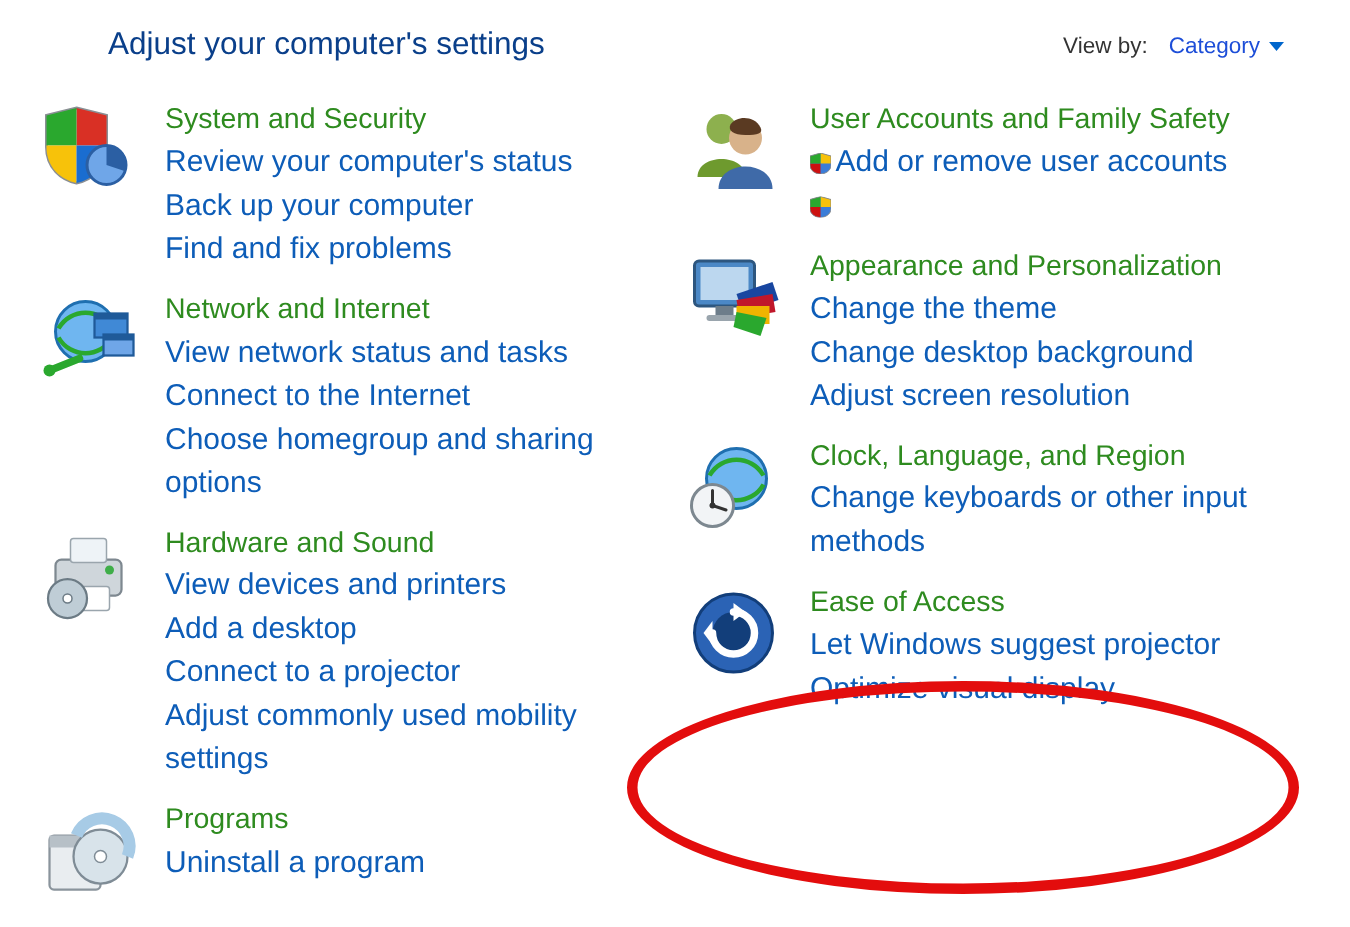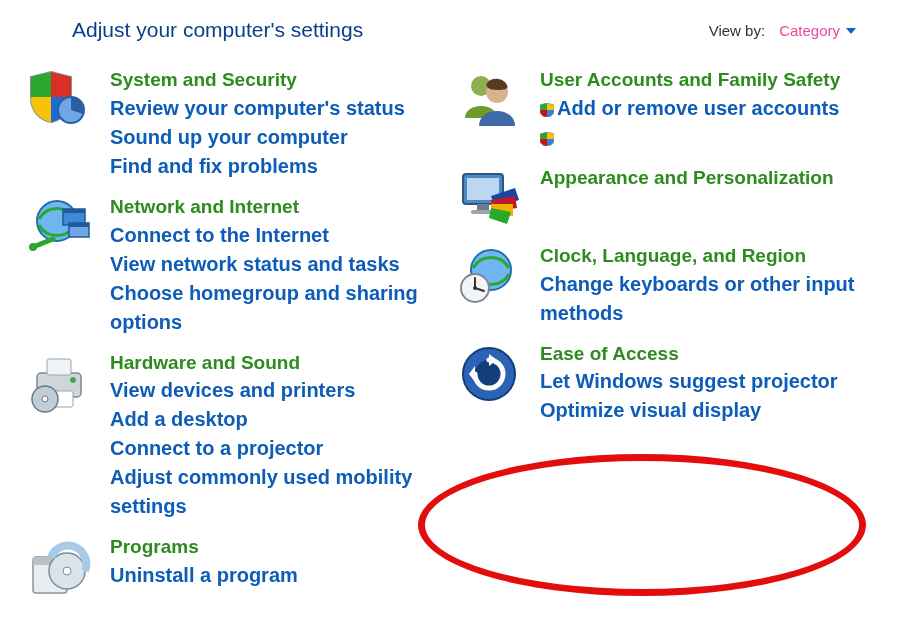--- a/index.html
+++ b/index.html
@@ -35,38 +35,37 @@
   .viewby-wrap {
     display: flex;
     align-items: center;
     gap: 14px;
     font-size: 15px;
     margin-top: 4px;
     margin-right: 10px;
   }
   .viewby-label { color: #333; text-align: center; }
   .viewby-value {
-    color: #ec4899;
+    color: #1d4ed8;
     display: flex;
     align-items: center;
     gap: 6px;
     cursor: pointer;
   }
   .viewby-value .chev {
     display:inline-block;
     width:0; height:0;
     border-left:5px solid transparent;
     border-right:5px solid transparent;
     border-top:6px solid #0066cc;
   }
 
   .columns {
     display: flex;
     gap: 8px;
-    font-weight: bold;
   }
   .col { flex: 1; }
   .cat {
     display: flex;
     gap: 16px;
     margin-bottom: 14px;
   }
   .cat-icon {
     width: 70px;
     flex: 0 0 70px;
@@ -132,43 +131,43 @@
               <path d="M4 29 H24 V54 C14 52 4 44 4 30 Z" fill="#f7c20a"></path>
               <path d="M44 29 H24 V54 C34 52 44 44 44 30 Z" fill="#1a6dd0"></path>
               <circle cx="44" cy="42" r="13" fill="#6fa6e8" stroke="#2b5fa3" stroke-width="2"></circle>
               <path d="M44 42 L44 29 A13 13 0 0 1 56 46 Z" fill="#2b5fa3"></path>
             </svg>
           </div>
           <div class="cat-body">
             <div class="cat-title">System and Security</div>
             <div class="cat-links">
               <a class="cat-link"><span>Review your computer's status</span></a>
-              <a class="cat-link"><span>Sound up your computer</span></a>
+              <a class="cat-link"><span>Back up your computer</span></a>
               <a class="cat-link"><span>Find and fix problems</span></a>
             </div>
           </div>
         </div>
         <div class="cat">
           <div class="cat-icon">
             <svg width="64" height="64" viewBox="0 0 64 64">
               <circle cx="30" cy="26" r="20" fill="#6fb6f0" stroke="#1f6fb0" stroke-width="2"></circle>
               <path d="M12 24 C20 10 40 10 48 24 M12 30 C20 44 40 44 48 30" stroke="#2aa82e" stroke-width="3" fill="none"></path>
               <rect x="36" y="14" width="22" height="16" fill="#4089d6" stroke="#1f5a99" stroke-width="1.5"></rect>
               <rect x="36" y="14" width="22" height="4" fill="#1f5a99"></rect>
               <rect x="42" y="28" width="20" height="14" fill="#6fa6e8" stroke="#1f5a99" stroke-width="1.5"></rect>
               <rect x="42" y="28" width="20" height="4" fill="#1f5a99"></rect>
               <path d="M6 52 L26 44" stroke="#2aa82e" stroke-width="5" stroke-linecap="round"></path>
               <circle cx="6" cy="52" r="4" fill="#2aa82e"></circle>
             </svg>
           </div>
           <div class="cat-body">
             <div class="cat-title">Network and Internet</div>
             <div class="cat-links">
+              <a class="cat-link"><span>View network status and tasks</span></a>
               <a class="cat-link"><span>Connect to the Internet</span></a>
-              <a class="cat-link"><span>View network status and tasks</span></a>
               <a class="cat-link"><span>Choose homegroup and sharing options</span></a>
             </div>
           </div>
         </div>
         <div class="cat">
           <div class="cat-icon">
             <svg width="64" height="64" viewBox="0 0 64 64">
               <rect x="10" y="22" width="44" height="24" rx="4" fill="#cfd6db" stroke="#7e8890" stroke-width="1.5"></rect>
               <rect x="20" y="8" width="24" height="16" rx="2" fill="#eef3f7" stroke="#9aa5ad"></rect>
               <rect x="18" y="40" width="28" height="16" rx="2" fill="#ffffff" stroke="#9aa5ad"></rect>
@@ -237,20 +236,25 @@
               <rect x="20" y="38" width="12" height="6" fill="#6d7d8a"></rect>
               <rect x="14" y="44" width="24" height="4" rx="2" fill="#9aa5ad"></rect>
               <path d="M34 30 L58 22 L62 34 L38 42 Z" fill="#1846a0"></path>
               <path d="M34 34 L58 30 L60 42 L36 46 Z" fill="#c0172b"></path>
               <path d="M34 38 L56 38 L56 50 L34 50 Z" fill="#f0b400"></path>
               <path d="M34 42 L54 46 L50 58 L32 52 Z" fill="#2aa82e"></path>
             </svg>
           </div>
           <div class="cat-body">
             <div class="cat-title">Appearance and Personalization</div>
+            <div class="cat-links">
+              <a class="cat-link"><span>Change the theme</span></a>
+              <a class="cat-link"><span>Change desktop background</span></a>
+              <a class="cat-link"><span>Adjust screen resolution</span></a>
+            </div>
           </div>
         </div>
         <div class="cat">
           <div class="cat-icon">
             <svg width="64" height="64" viewBox="0 0 64 64">
               <circle cx="34" cy="26" r="20" fill="#6fb6f0" stroke="#1f6fb0" stroke-width="2"></circle>
               <path d="M16 24 C24 10 44 10 52 24 M16 30 C24 44 44 44 52 30" stroke="#2aa82e" stroke-width="3" fill="none"></path>
               <circle cx="18" cy="44" r="14" fill="#f2f4f6" stroke="#7d8890" stroke-width="2"></circle>
               <path d="M18 44 L18 34 M18 44 L27 47" stroke="#333" stroke-width="2" stroke-linecap="round"></path>
               <circle cx="18" cy="44" r="2" fill="#333"></circle>

